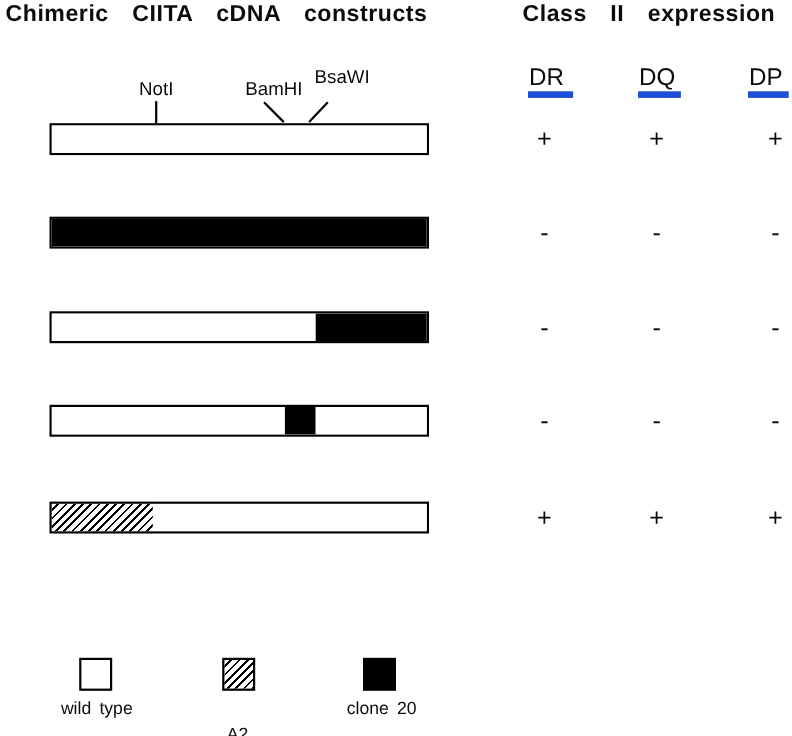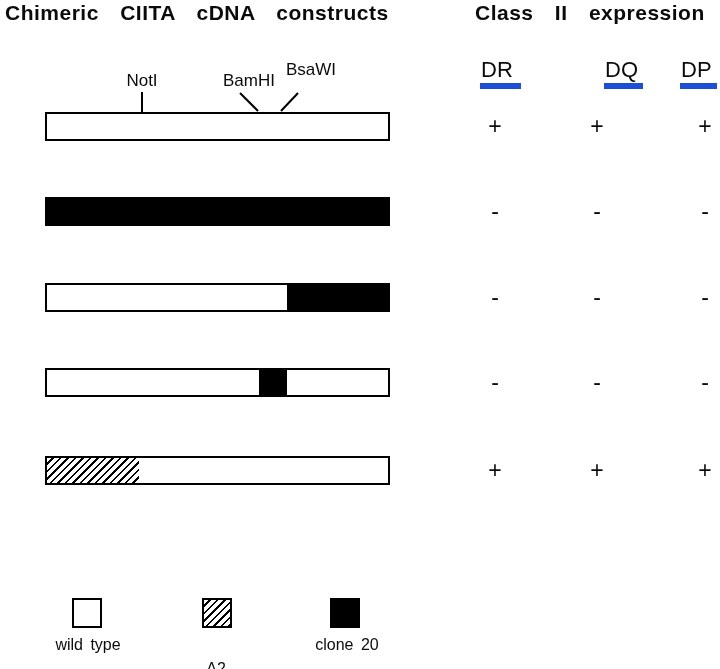--- a/index.html
+++ b/index.html
@@ -47,21 +47,21 @@
   .seg-hatch{background:repeating-linear-gradient(135deg,#ffffff 0px,#ffffff 3.5px,#000000 3.5px,#000000 5.3px);}
 
   .col-header{
     position:absolute;top:58px;
     font-size:22px;line-height:24px;
     border-bottom:6px solid #1d4ed8;
     padding:0 5px 1px 1px;
     white-space:nowrap;
   }
   .col-dr{left:480px;padding-right:8px;}
-  .col-dq{left:604px;text-align:center;}
+  .col-dq{left:580px;text-align:center;}
   .col-dp{left:680px;}
 
   .mark{
     position:absolute;width:40px;
     text-align:center;
     font-size:23px;line-height:29px;
   }
   .mcol-0{left:475px;}
   .mcol-1{left:577px;}
   .mcol-2{left:685px;}

